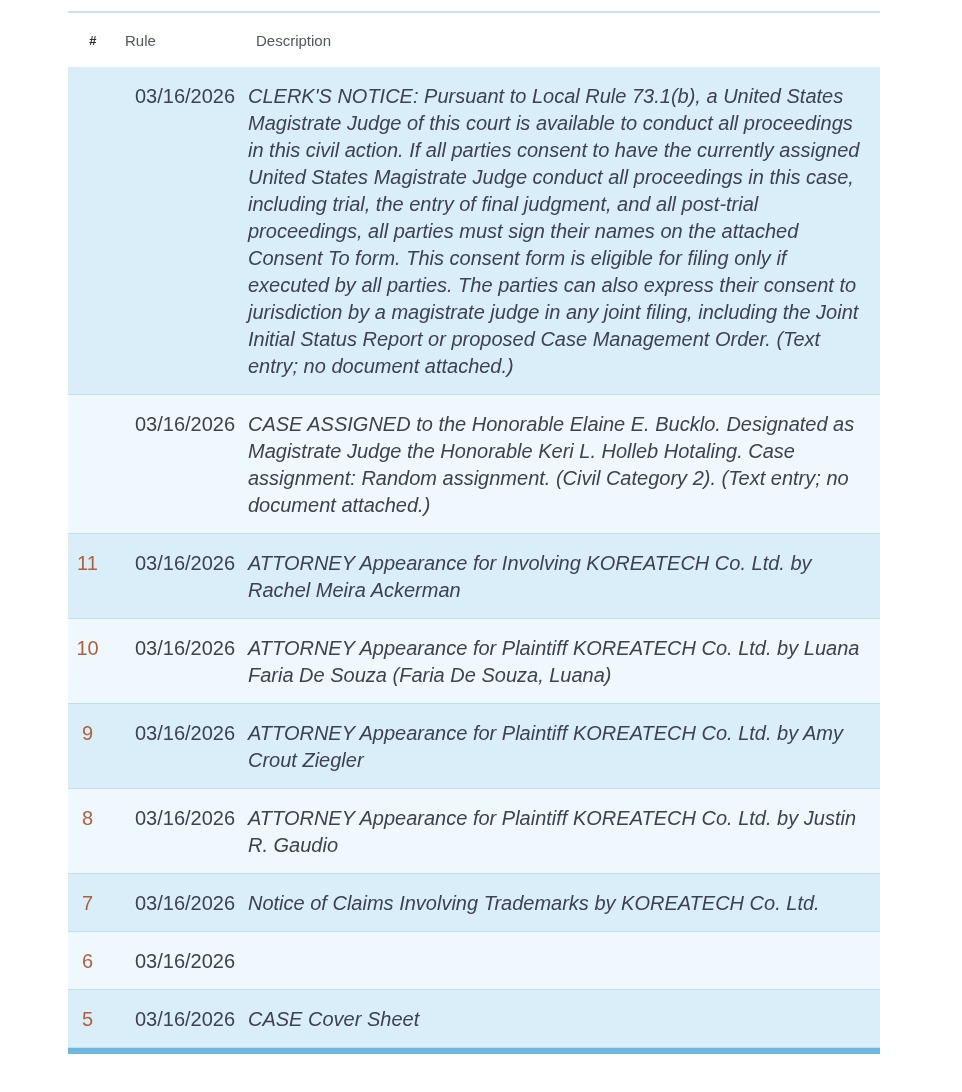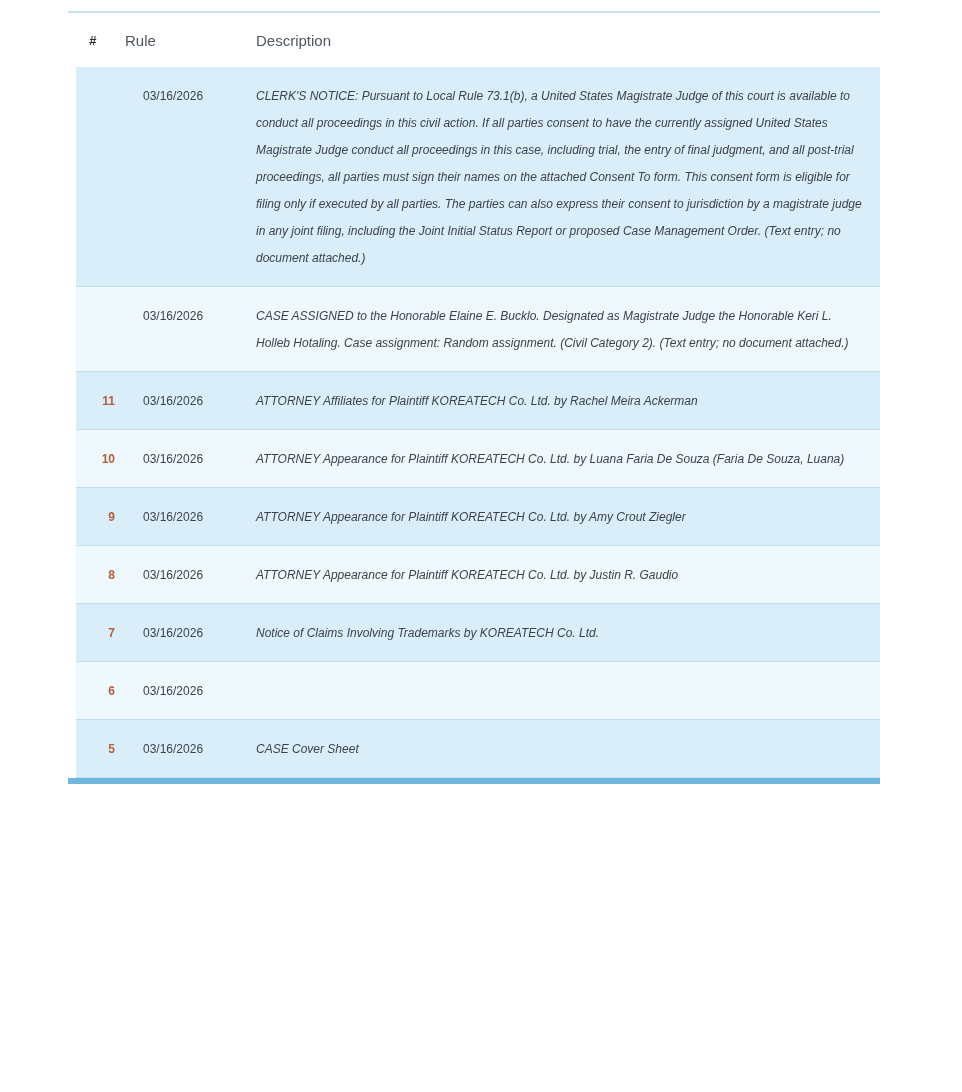--- a/index.html
+++ b/index.html
@@ -46,32 +46,31 @@
     padding-left: 8px;
   }
   .thead .h-desc {
     padding-left: 27px;
   }
   .row {
     display: grid;
     grid-template-columns: 49px 112px 1fr;
     padding: 16px 0 14px 0;
     border-bottom: 1px solid #bedfeb;
-    font-size: 12px;
+    font-size: 20px;
     line-height: 27px;
     color: #3e4150;
-    margin-left: 8px;
   }
   .row.blue { background: #d9eef9; }
   .row.pale { background: #eff8fc; }
   .c-num {
-    text-align: right;
+    text-align: center;
     padding-right: 10px;
     color: #b2603e;
-    font-weight: bold;
+    font-weight: normal;
     cursor: pointer;
   }
   .c-num.empty { cursor: default; }
   .c-date {
     padding-left: 18px;
     white-space: nowrap;
   }
   .c-desc {
     padding-left: 19px;
     padding-right: 18px;
@@ -101,21 +100,21 @@
 
   <div class="row pale">
     <span class="c-num empty"></span>
     <span class="c-date">03/16/2026</span>
     <span class="c-desc">CASE ASSIGNED to the Honorable Elaine E. Bucklo. Designated as Magistrate Judge the Honorable Keri L. Holleb Hotaling. Case assignment: Random assignment. (Civil Category 2). (Text entry; no document attached.)</span>
   </div>
 
   <div class="row blue">
     <span class="c-num">11</span>
     <span class="c-date">03/16/2026</span>
-    <span class="c-desc">ATTORNEY Affiliates for Plaintiff KOREATECH Co. Ltd. by Rachel Meira Ackerman</span>
+    <span class="c-desc">ATTORNEY Appearance for Involving KOREATECH Co. Ltd. by Rachel Meira Ackerman</span>
   </div>
 
   <div class="row pale">
     <span class="c-num">10</span>
     <span class="c-date">03/16/2026</span>
     <span class="c-desc">ATTORNEY Appearance for Plaintiff KOREATECH Co. Ltd. by Luana Faria De Souza (Faria De Souza, Luana)</span>
   </div>
 
   <div class="row blue">
     <span class="c-num">9</span>

